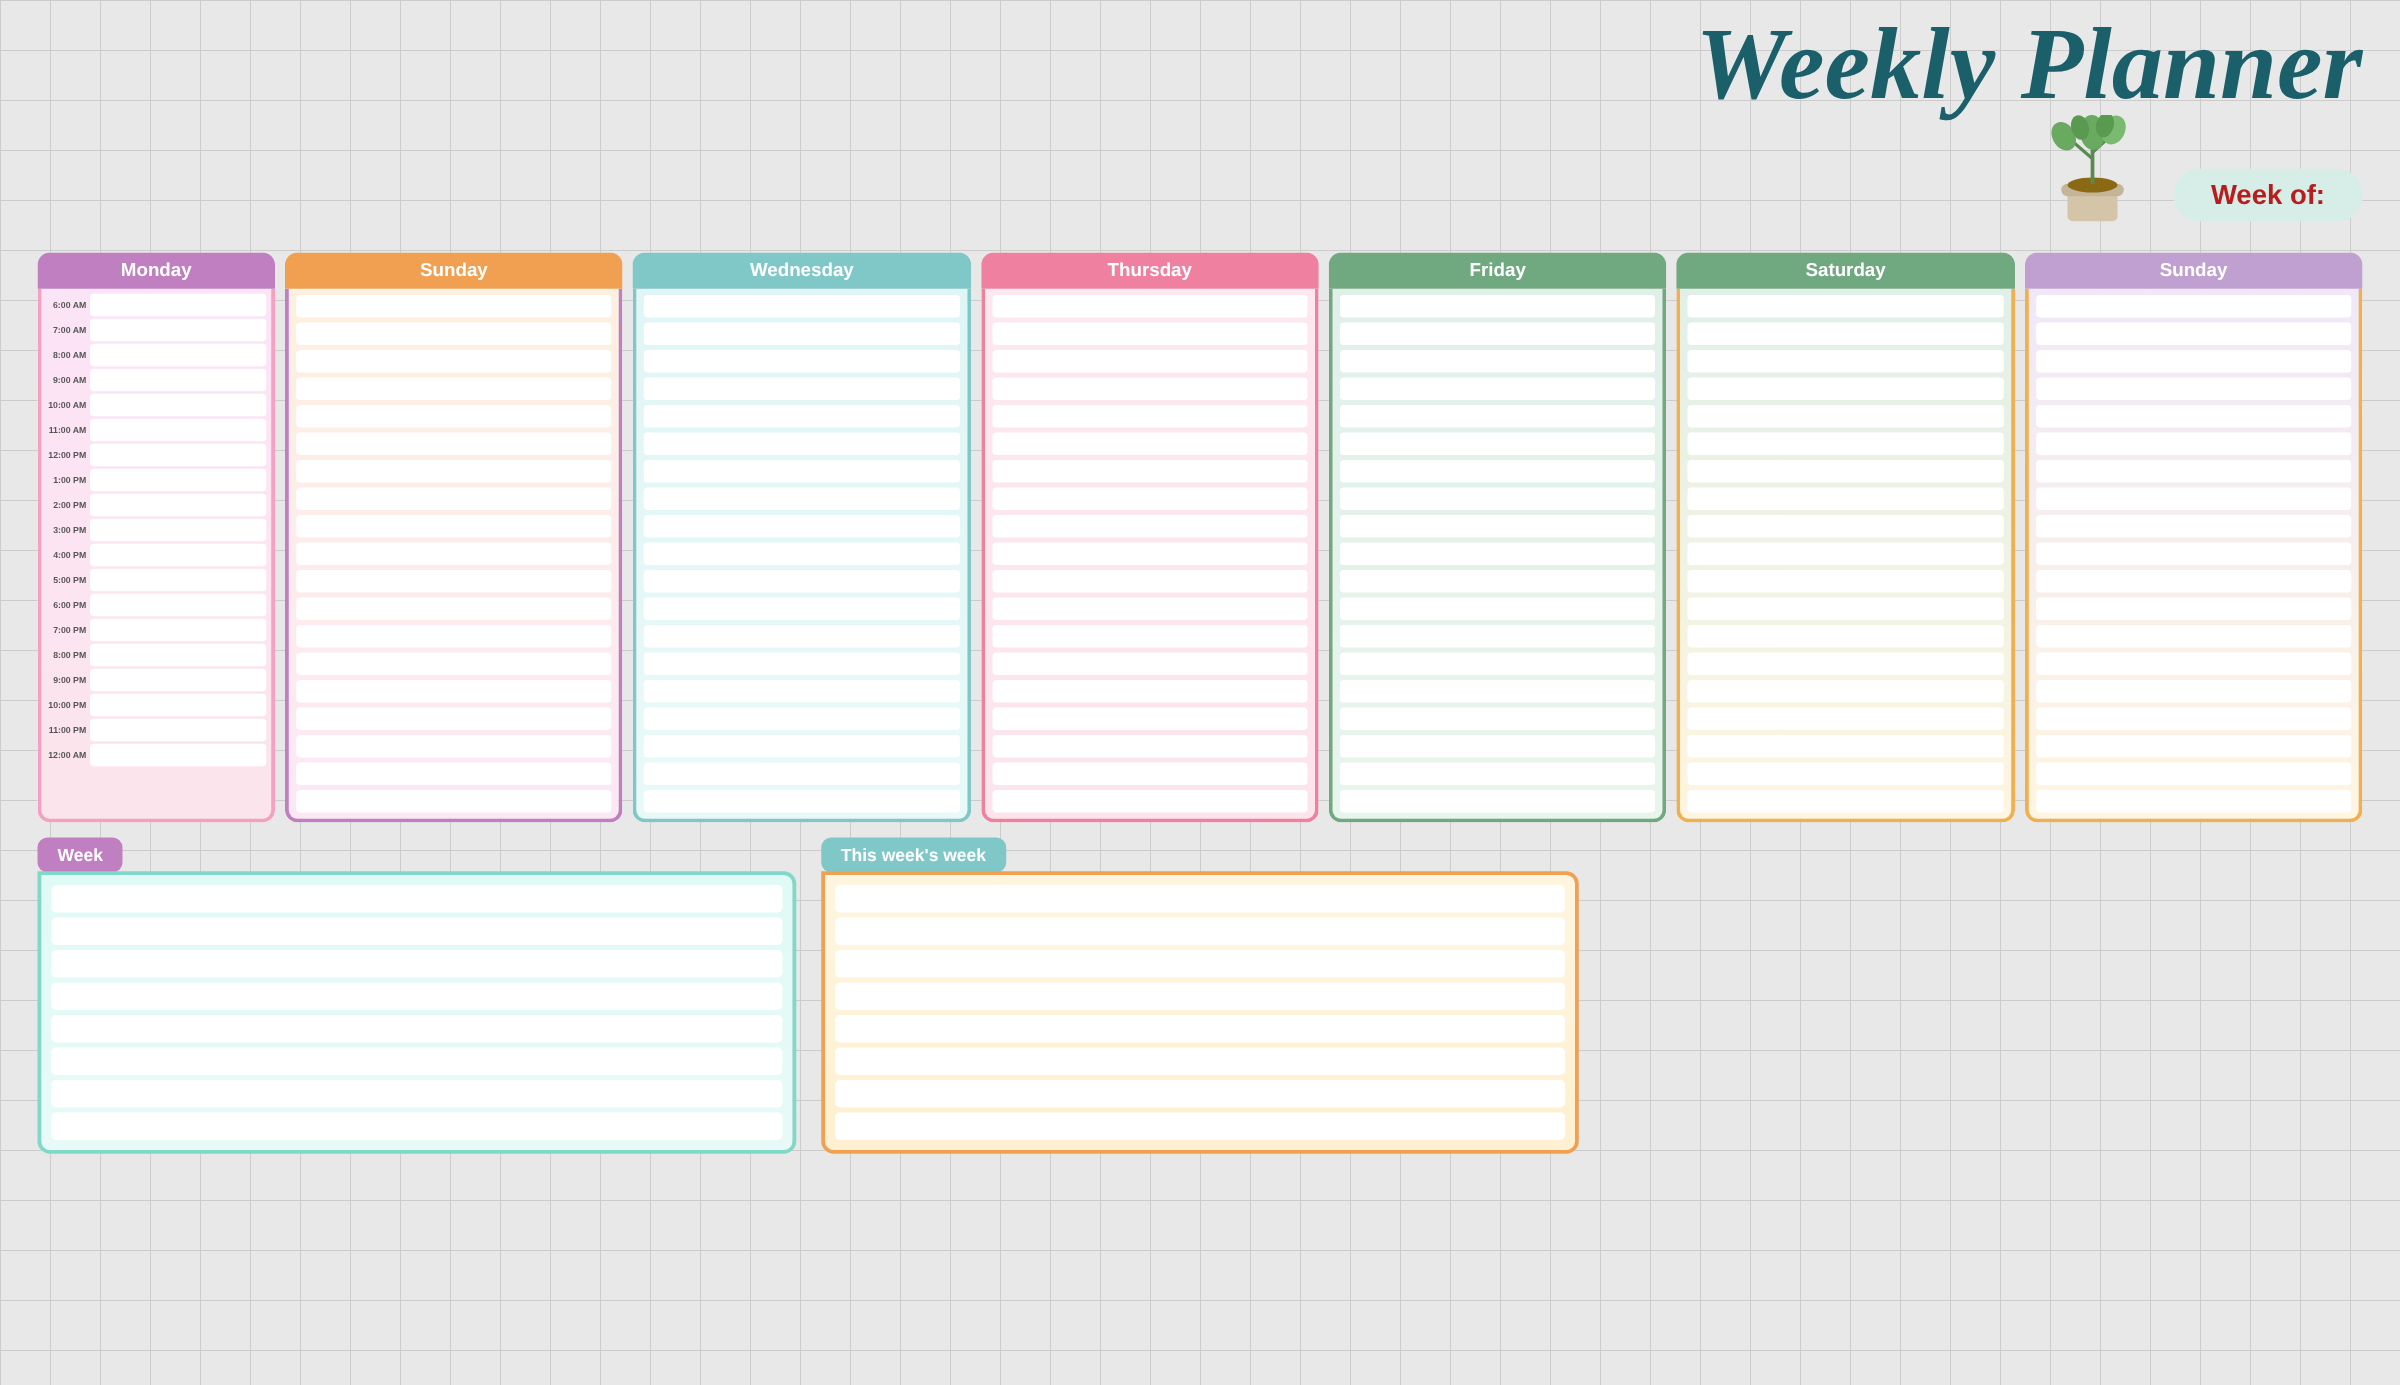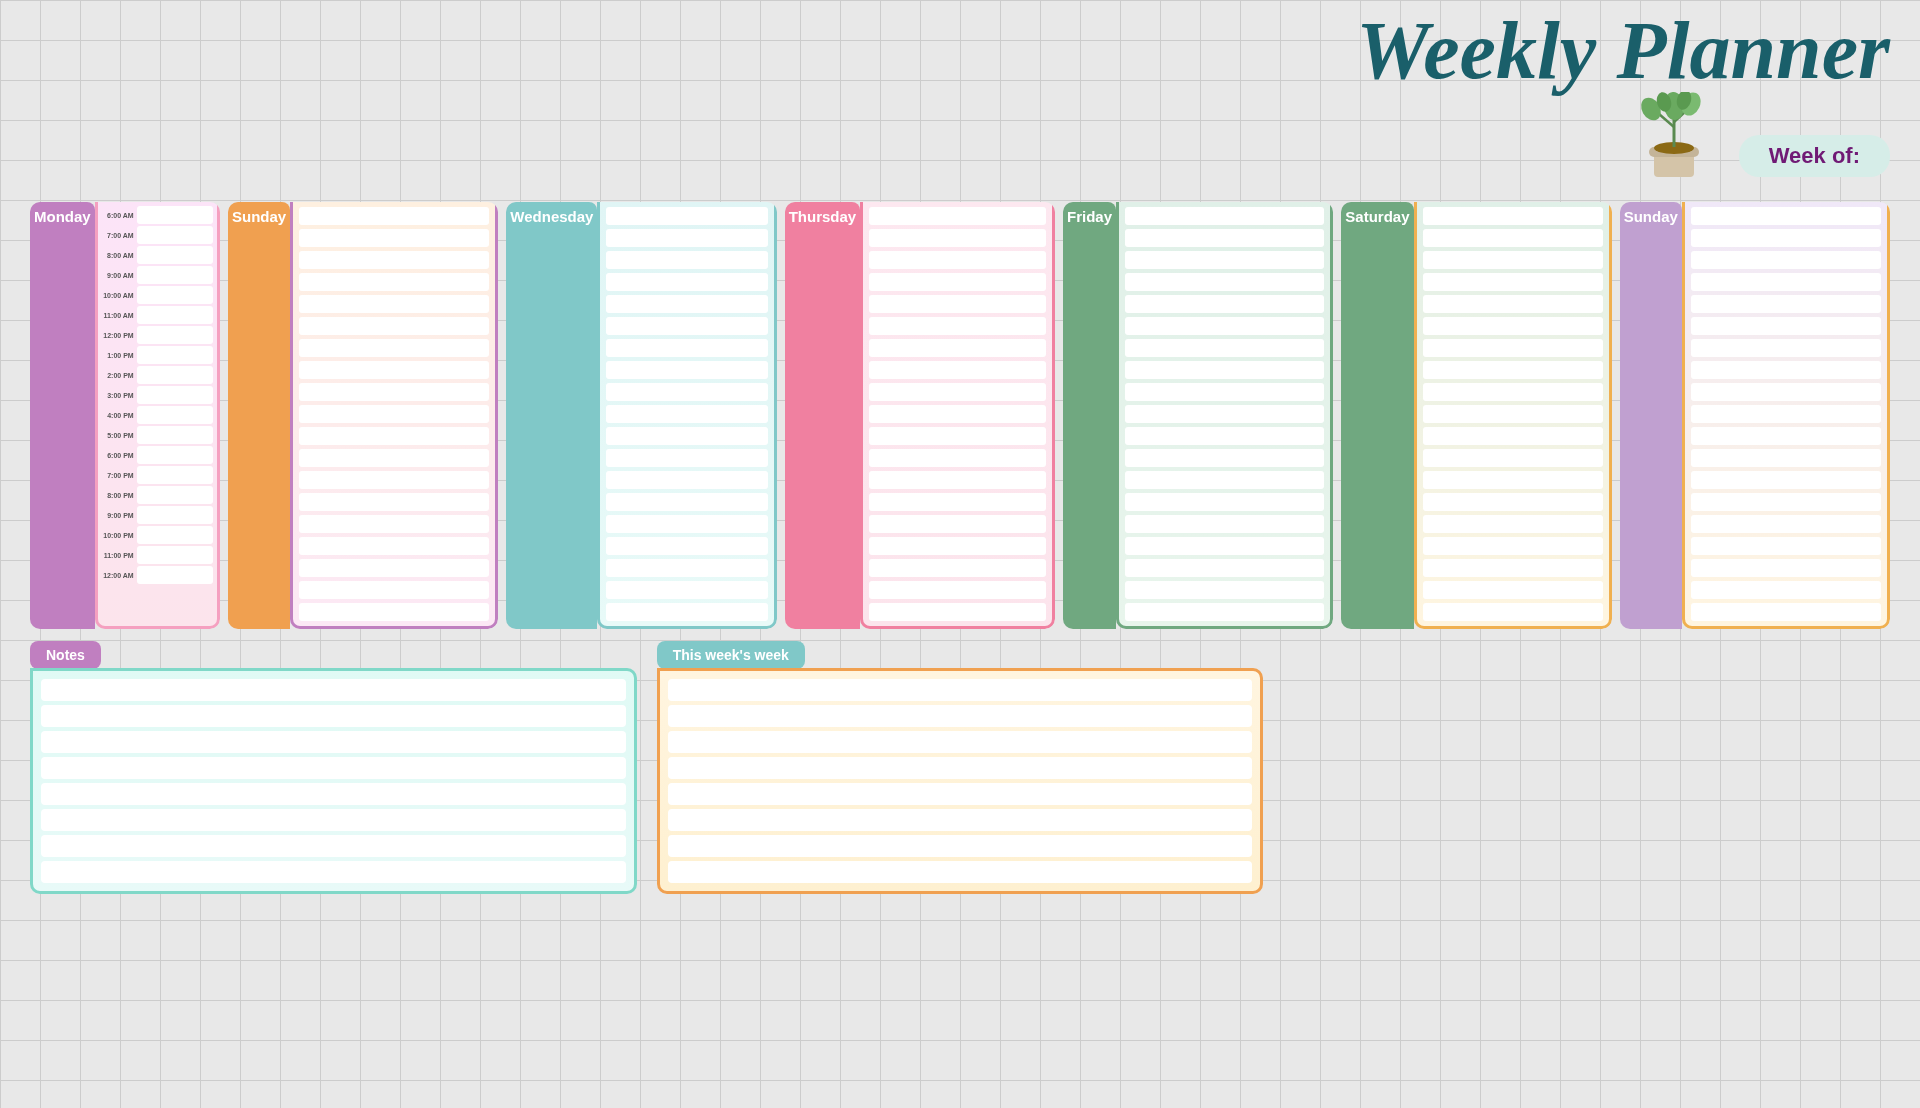--- a/index.html
+++ b/index.html
@@ -52,34 +52,35 @@
       width: 90px;
       height: 90px;
     }
 
     .week-of-box {
       background: #d6ede8;
       border-radius: 20px;
       padding: 8px 30px;
       font-size: 22px;
       font-weight: 700;
-      color: #701a75;
+      color: #b91c1c;
       margin-bottom: 5px;
     }
 
     
     .days-grid {
       display: grid;
       grid-template-columns: 190px repeat(6, 1fr);
       gap: 8px;
       margin-bottom: 12px;
     }
 
     .day-column {
       display: flex;
+      flex-direction: column;
       border-radius: 10px;
       overflow: hidden;
     }
 
     .day-header {
       text-align: center;
       padding: 6px 4px;
       font-weight: 700;
       font-size: 15px;
       color: white;
@@ -465,21 +466,21 @@
           <div class="no-time-line"></div>
           <div class="no-time-line"></div>
         </div>
     </div>
   </div>
 
   <div class="bottom-grid">
 
     <div class="bottom-section-wrapper">
       <div style="display:inline-block;">
-        <div class="bottom-header notes-header">Notes</div>
+        <div class="bottom-header notes-header">Week</div>
       </div>
       <div class="bottom-body notes-body" id="notes-lines">
           <div class="bottom-line"></div>
           <div class="bottom-line"></div>
           <div class="bottom-line"></div>
           <div class="bottom-line"></div>
           <div class="bottom-line"></div>
           <div class="bottom-line"></div>
           <div class="bottom-line"></div>
           <div class="bottom-line"></div>

